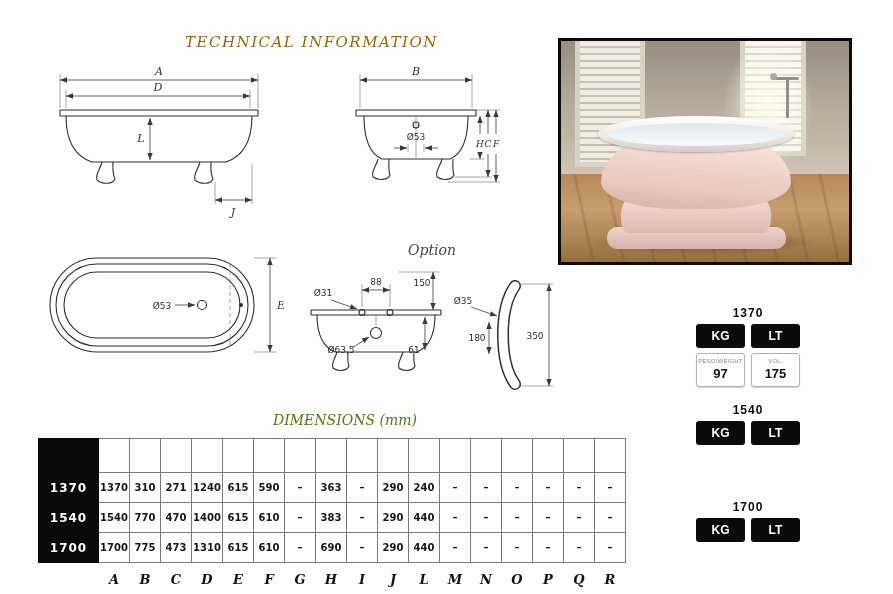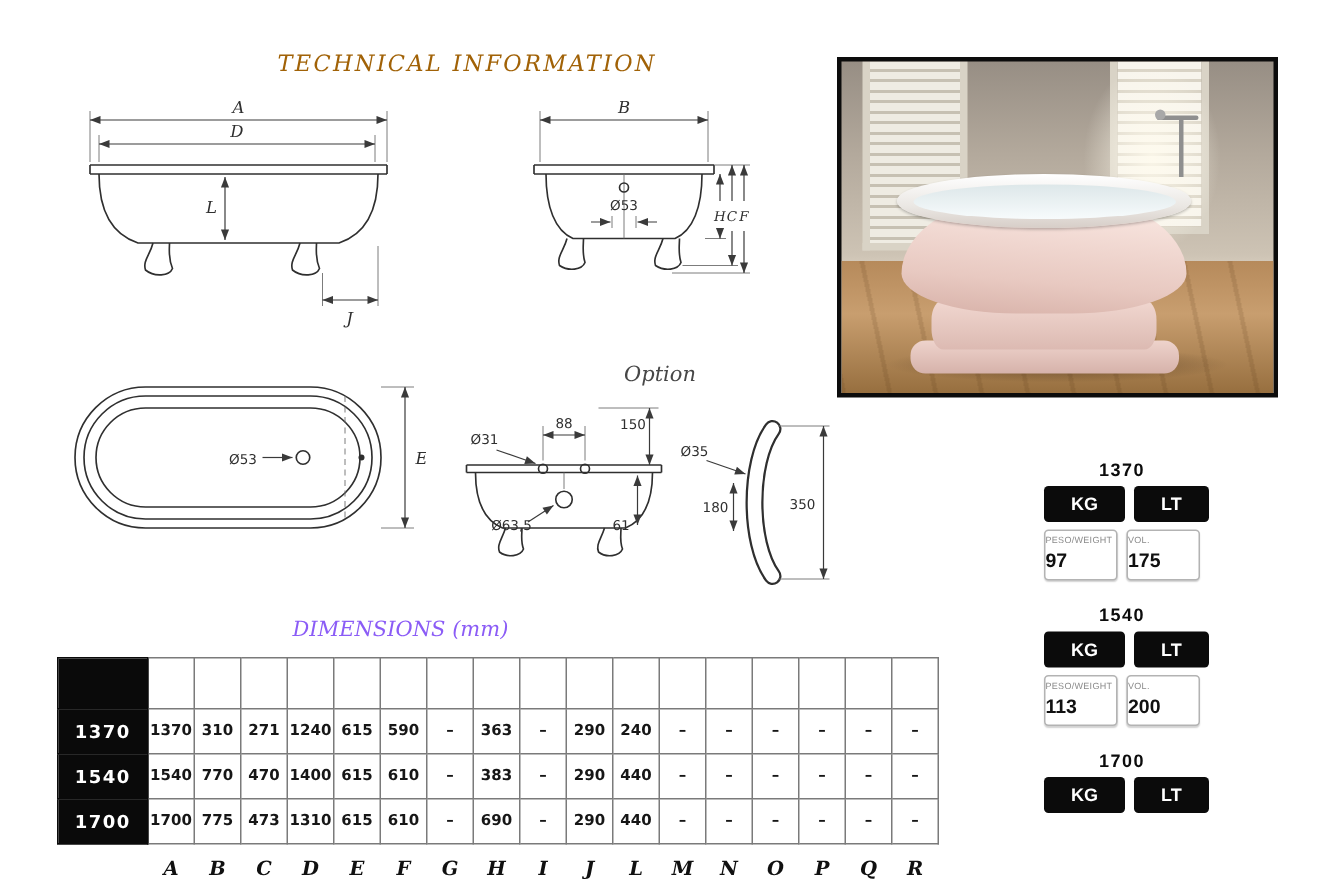--- a/index.html
+++ b/index.html
@@ -2,22 +2,22 @@
 <html><head>
 <meta charset="utf-8">
 <style>
   *{margin:0;padding:0;box-sizing:border-box}
   html,body{background:#fff}
   body{font-family:"Liberation Sans",sans-serif}
   .page{position:relative;width:893px;height:594px;background:#fff;overflow:hidden}
 
   .serif-it{font-family:"DejaVu Serif",serif;font-style:italic}
   .page-title{position:absolute;left:185px;top:33px;font-size:15px;letter-spacing:1.5px;color:#a16207}
-  .option-label{position:absolute;left:408px;top:242px;width:64px;text-align:center;font-size:14px;color:#474747}
-  .table-title{position:absolute;left:195px;top:412px;width:300px;text-align:left;font-size:14px;color:#8b5cf6}
+  .option-label{position:absolute;left:408px;top:242px;width:64px;text-align:left;font-size:14px;color:#474747}
+  .table-title{position:absolute;left:195px;top:412px;width:300px;text-align:center;font-size:14px;color:#4d7c0f}
 
   
   .drawing{position:absolute}
   .tline{fill:none;stroke:#2f2f2f;stroke-width:1.1}
   .dline{fill:none;stroke:#3a3a3a;stroke-width:0.8}
   .xline{fill:none;stroke:#6d6d6d;stroke-width:0.6}
   .dash{stroke-dasharray:4,3}
   text.lab{font-family:"DejaVu Serif",serif;font-style:italic;font-size:11px;fill:#2f2f2f}
   text.labsm{font-family:"DejaVu Serif",serif;font-style:italic;font-size:9px;fill:#2f2f2f}
   text.num{font-family:"DejaVu Sans",sans-serif;font-size:9px;fill:#2f2f2f}
@@ -64,22 +64,22 @@
   .dim-table td.mcell{width:60px;background:#0a0a0a;border-color:#0a0a0a;color:#fff;
     font-size:12px;letter-spacing:1px}
   .dim-table tr.letters td{border:none;height:26px;vertical-align:bottom;padding-bottom:2px;
     font-family:"DejaVu Serif",serif;font-style:italic;font-weight:bold;font-size:13px;color:#101010}
 
   
   .spec-card{position:absolute;left:696px;width:104px}
   .spec-title{text-align:center;font-weight:bold;font-size:12px;letter-spacing:1px;color:#0c0c0c;margin-bottom:4px}
   .spec-row{display:flex;gap:6px;margin-bottom:5px}
   .spec-black{flex:1;background:#0b0b0b;color:#fff;font-weight:bold;font-size:12px;
-    text-align:left;padding:5px 18px;border-radius:3px}
-  .spec-white{flex:1;background:#fff;border:1px solid #b3b3b3;border-radius:3px;
+    text-align:center;padding:5px 0;border-radius:3px}
+  .spec-white{flex:1;background:#fff;border:1px solid #b3b3b3;border-radius:3px;text-align:center;
     padding:4px 0 5px;box-shadow:0 1px 1px rgba(0,0,0,.18)}
   .spec-label{font-size:6px;color:#8a8a8a;letter-spacing:.2px}
   .spec-value{font-size:13px;font-weight:bold;color:#101010;margin-top:2px}
 </style>
 </head>
 <body>
 
 <div class="page">
 
   <svg width="0" height="0" style="position:absolute" aria-hidden="true">
@@ -358,30 +358,20 @@
       </div>
     </div>
   </div>
 
   <div class="spec-card" style="top:403px">
     <div class="spec-title">1540</div>
     <div class="spec-row">
       <div class="spec-black">KG</div>
       <div class="spec-black">LT</div>
     </div>
-    <div class="spec-row">
-      <div class="spec-white">
-        <div class="spec-label">PESO/WEIGHT</div>
-        <div class="spec-value">113</div>
-      </div>
-      <div class="spec-white">
-        <div class="spec-label">VOL.</div>
-        <div class="spec-value">200</div>
-      </div>
-    </div>
   </div>
 
   <div class="spec-card" style="top:500px">
     <div class="spec-title">1700</div>
     <div class="spec-row">
       <div class="spec-black">KG</div>
       <div class="spec-black">LT</div>
     </div>
   </div>
 

